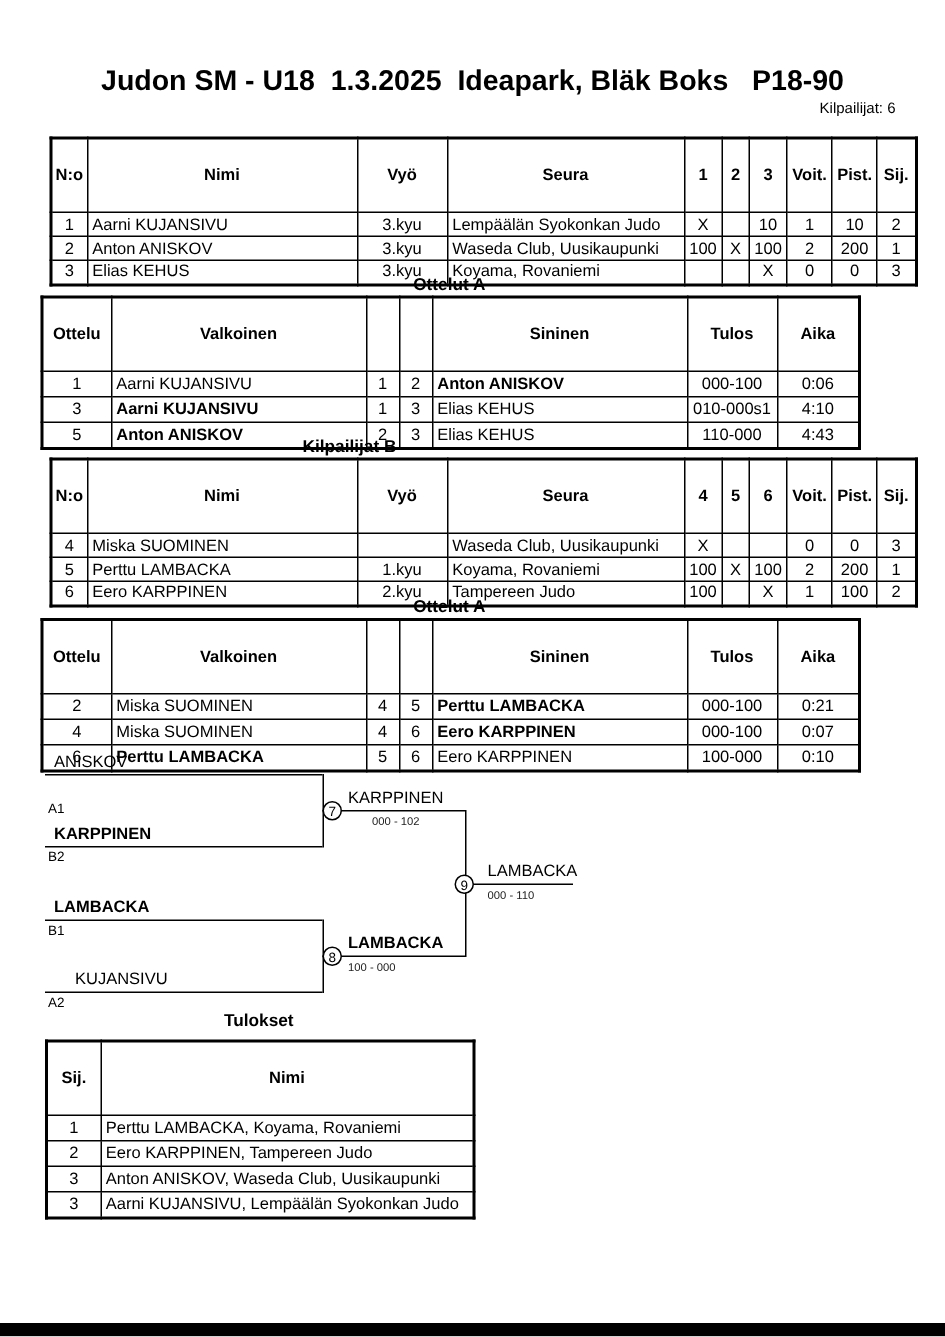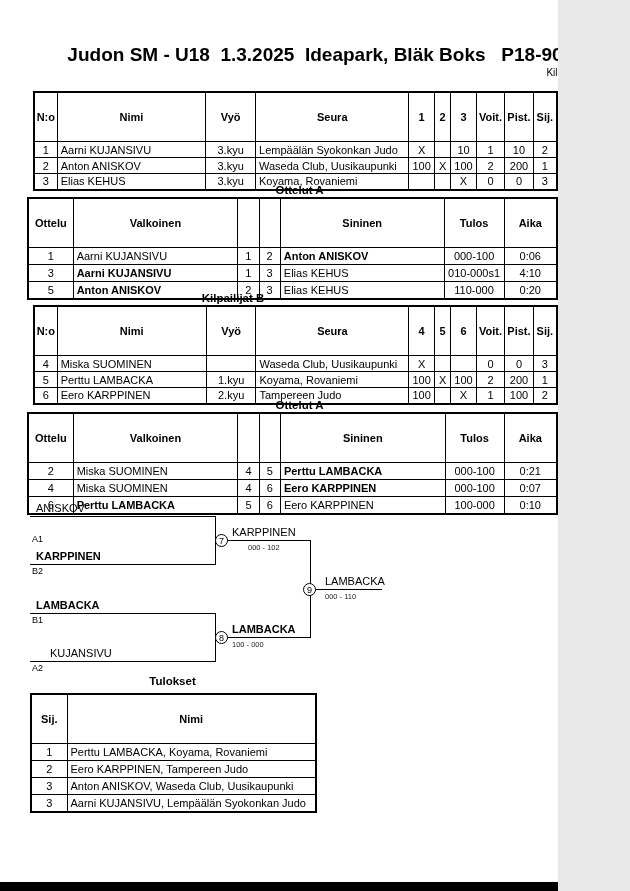--- a/index.html
+++ b/index.html
@@ -1,18 +1,18 @@
 <!DOCTYPE html>
 <html><head>
 <meta charset="utf-8">
 <style>
   * { margin:0; padding:0; box-sizing:border-box; }
   html,body { background:#e8e8e8; }
   body { font-family:"Liberation Sans", sans-serif; color:#000; }
-  #page { position:relative; width:558px; height:891px; background:#fff; overflow:hidden; }
+  #page { position:relative; width:630px; height:891px; background:#fff; overflow:hidden; }
 
   .abs { position:absolute; }
 
   #title { top:44px; left:0; width:630px; text-align:center; font-size:19px; font-weight:bold; white-space:pre; }
   #comp-count { top:67px; left:430px; width:167px; text-align:right; font-size:10px; }
 
   .sec-heading { position:absolute; font-size:11.5px; font-weight:bold; text-align:center; }
   #h-pool-a   { top:78px;  left:33px; width:400px; }
   #h-match-a  { top:184px; left:27px; width:545px; }
   #h-pool-b   { top:292px; left:33px; width:400px; }
@@ -157,21 +157,21 @@
       <td class="c">010-000s1</td>
       <td class="c">4:10</td>
     </tr>
     <tr>
       <td class="c">5</td>
       <td class="b">Anton ANISKOV</td>
       <td class="c">2</td>
       <td class="c">3</td>
       <td>Elias KEHUS</td>
       <td class="c">110-000</td>
-      <td class="c">0:20</td>
+      <td class="c">4:43</td>
     </tr>
   </tbody>
     </table>
 
   <div id="h-pool-b" class="sec-heading">Kilpailijat B</div>
   <table id="tbl-pool-b" class="grid pool">
     <colgroup>
         <col style="width:24px">
         <col style="width:180px">
         <col style="width:60px">

